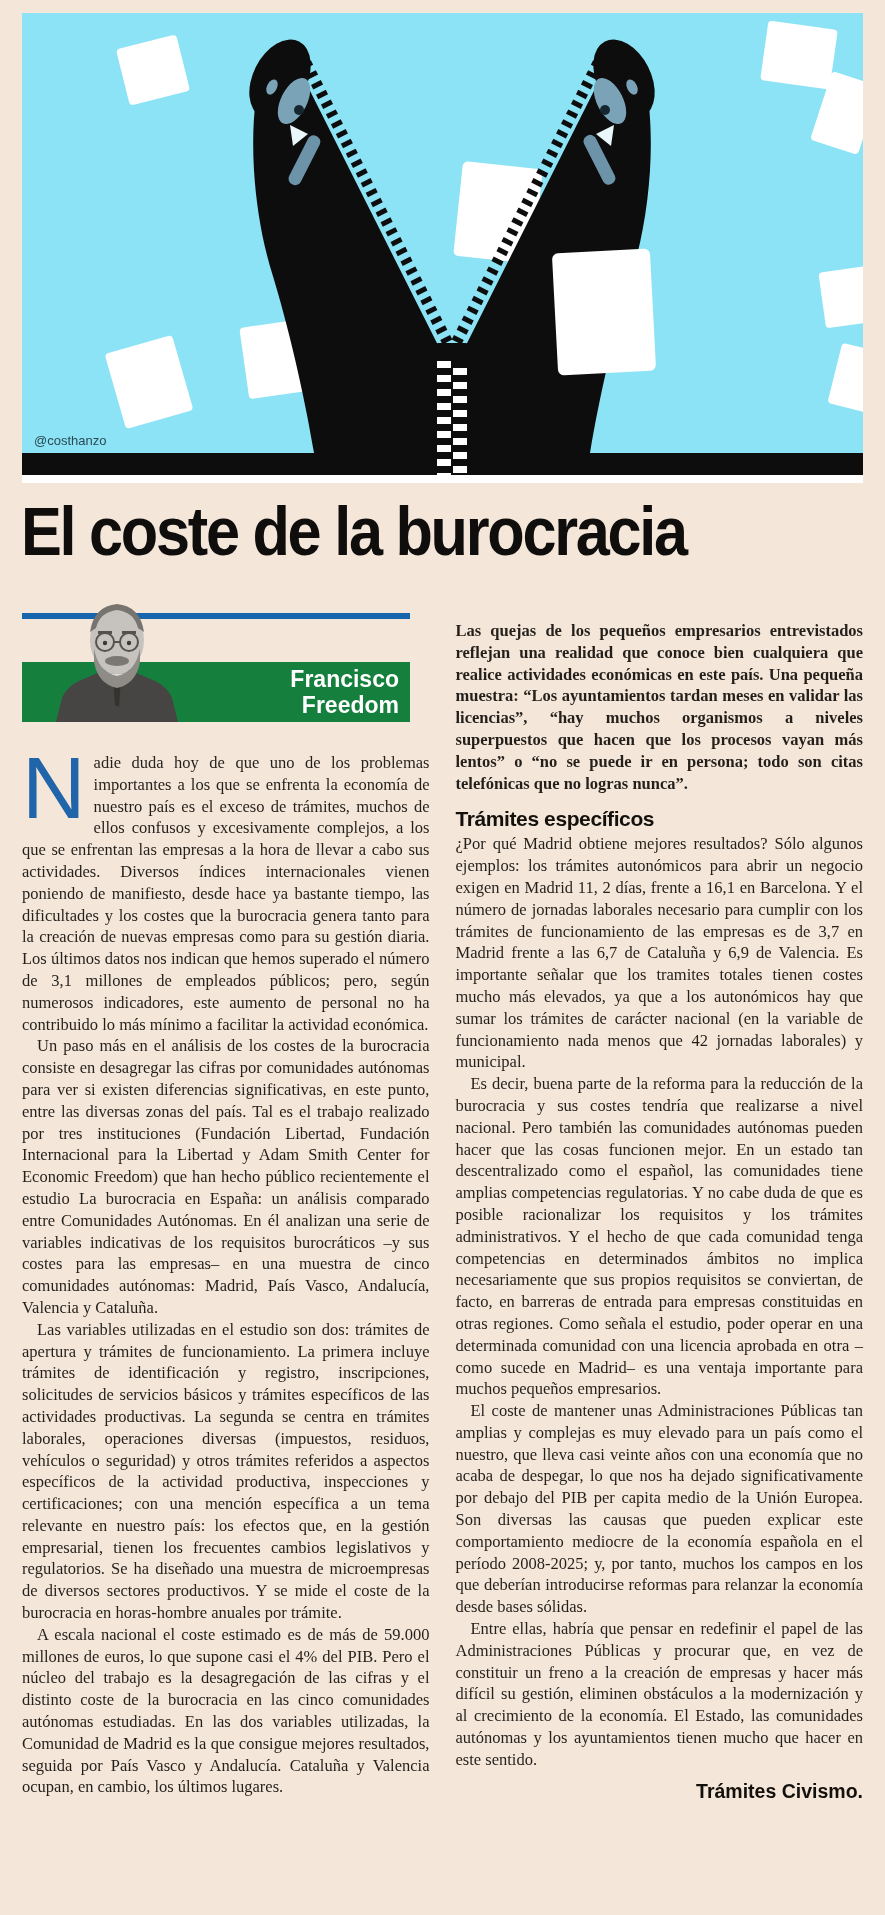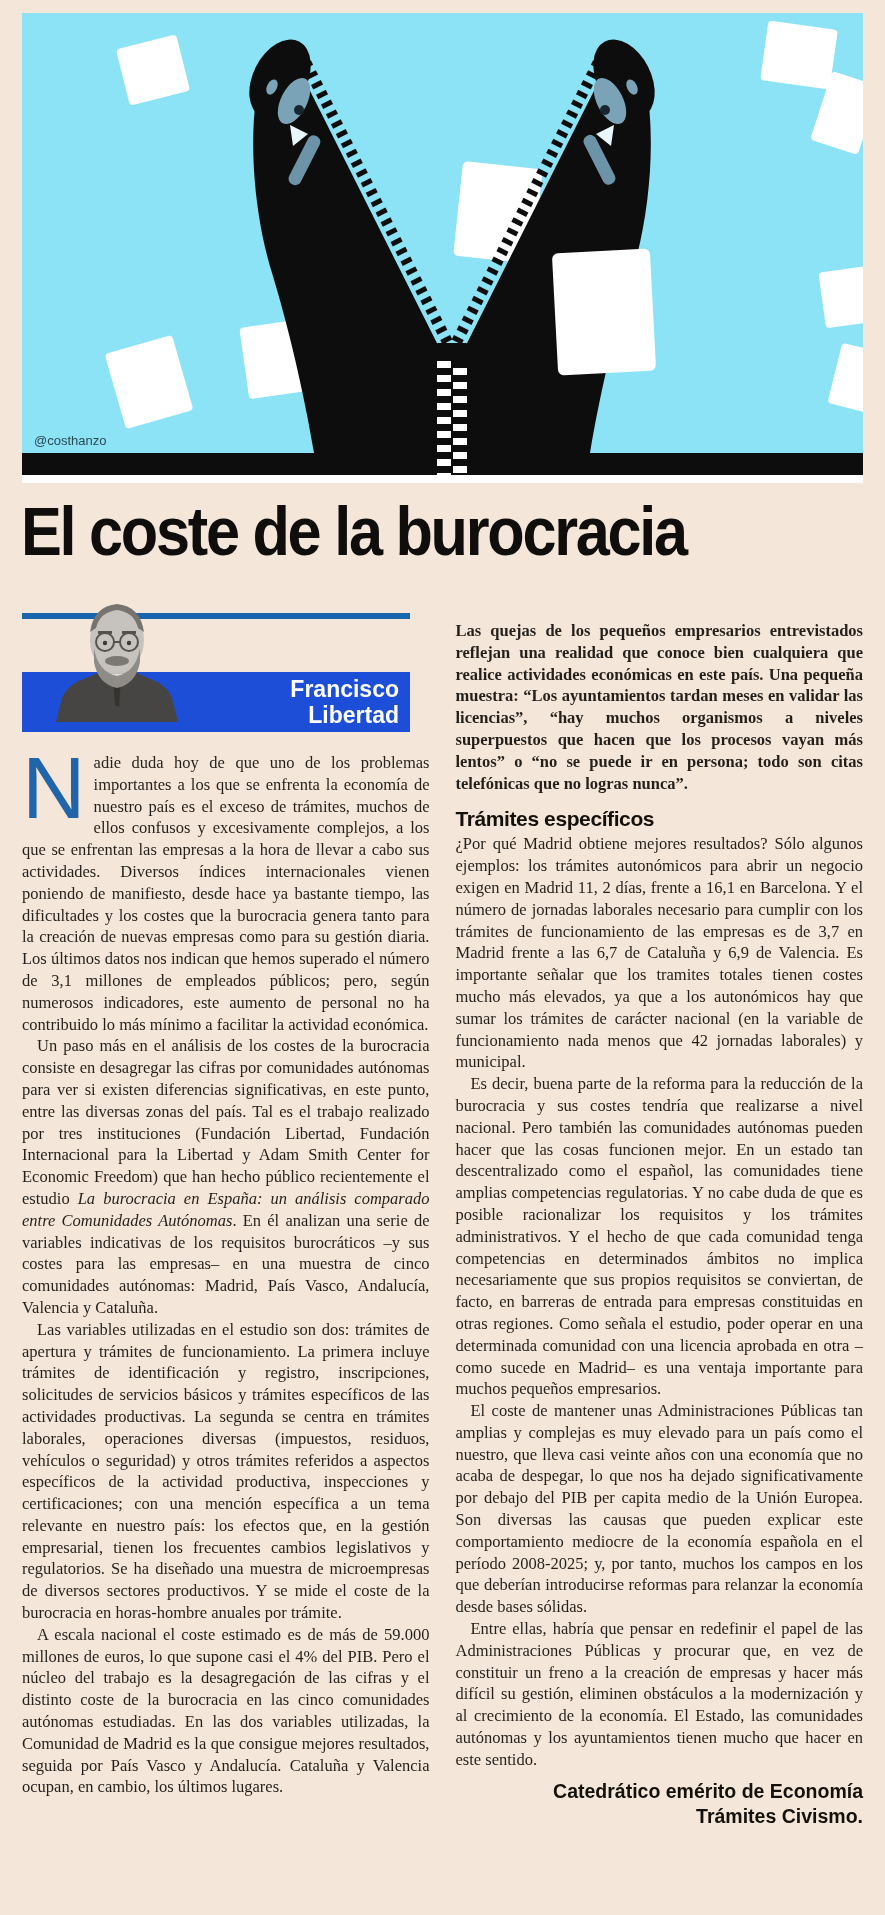--- a/index.html
+++ b/index.html
@@ -7,31 +7,31 @@
         font-family:"Liberation Serif",serif;}
   .illo{display:block;margin:13px 0 0 22px;}
   .white-band{margin-left:22px;width:841px;height:8px;background:#ffffff;}
   .headline{margin:14px 0 0 21px;font-family:"Liberation Sans",sans-serif;font-weight:bold;
             font-size:68px;line-height:1;letter-spacing:-2.5px;color:#0f0e0c;white-space:nowrap;
             transform:scaleX(0.9);transform-origin:left top;}
   .content{display:flex;gap:26px;padding:0 22px;margin-top:48px;}
   .col{flex:1 1 0;min-width:0;}
   .author-block{position:relative;width:388px;height:109px;margin-bottom:30px;}
   .author-rule{width:100%;height:6px;background:#1766ad;}
-  .author-box{position:absolute;left:0;top:59px;width:100%;height:60px;background:#1d4ed8;}
+  .author-box{position:absolute;left:0;top:49px;width:100%;height:60px;background:#15803d;}
   .byline{position:absolute;right:11px;top:4px;text-align:right;color:#ffffff;
           font-family:"Liberation Sans",sans-serif;font-weight:bold;font-size:23px;line-height:26px;}
   .author-photo{position:absolute;left:30px;top:-15px;}
   p.body{margin:0;text-align:justify;font-size:16.5px;line-height:21.8px;color:#241f1a;
          hyphens:auto;-webkit-hyphens:auto;}
   p.indent{text-indent:15px;}
   .col-right > p.body:first-child{margin-top:7px;font-weight:bold;}
   .dropcap{float:left;font-family:"Liberation Sans",sans-serif;font-weight:400;
            font-size:88px;line-height:64px;color:#2065aa;margin:4px 8px 0 0;}
-  .it{font-style:italic;}
+  .it{}
   .subhead{margin:13px 0 2px;font-family:"Liberation Sans",sans-serif;font-weight:bold;
            font-size:21px;line-height:24px;letter-spacing:-0.4px;color:#14110d;}
   .credit{margin-top:8px;text-align:right;font-family:"Liberation Sans",sans-serif;
           font-weight:bold;font-size:19.5px;line-height:25.5px;color:#14110d;}
 </style>
 </head>
 <body>
 
 <div class="page">
 
@@ -94,21 +94,21 @@
 
   <div class="content">
 
     <div class="col col-left">
 
       <div class="author-block">
         <div class="author-rule"></div>
         <div class="author-box">
           <div class="byline">
             <div>Francisco</div>
-            <div>Libertad</div>
+            <div>Freedom</div>
           </div>
         </div>
         <svg class="author-photo" width="130" height="124" viewBox="0 0 130 124">
           <path d="M4,124 L10,100 Q16,86 34,80 L50,73 L80,73 L96,80 Q114,86 120,100 L126,124 Z" fill="#474543"></path>
           <polygon points="50,74 65,92 80,74" fill="#dddad6"></polygon>
           <polygon points="61,80 69,80 67,109 63,107" fill="#35332f"></polygon>
           <rect x="54" y="60" width="22" height="16" fill="#b0aeab"></rect>
           <ellipse cx="65" cy="42" rx="27" ry="34" fill="#c6c3bf"></ellipse>
           <path d="M38,34 Q42,8 65,6 Q88,8 92,34 L86,30 Q82,14 65,12 Q48,14 44,30 Z" fill="#77746f"></path>
           <rect x="46" y="33" width="14" height="3" fill="#55524e"></rect>
@@ -136,19 +136,18 @@
       <p class="body">Las quejas de los pequeños empresarios entrevistados reflejan una realidad que conoce bien cualquiera que realice actividades económicas en este país. Una pequeña muestra: “Los ayuntamientos tardan meses en validar las licencias”, “hay muchos organismos a niveles superpuestos que hacen que los procesos vayan más lentos” o “no se puede ir en persona; todo son citas telefónicas que no logras nunca”.</p>
 
       <h2 class="subhead">Trámites específicos</h2>
 
       <p class="body">¿Por qué Madrid obtiene mejores resultados? Sólo algunos ejemplos: los trámites autonómicos para abrir un negocio exigen en Madrid 11, 2 días, frente a 16,1 en Barcelona. Y el número de jornadas laborales necesario para cumplir con los trámites de funcionamiento de las empresas es de 3,7 en Madrid frente a las 6,7 de Cataluña y 6,9 de Valencia. Es importante señalar que los tramites totales tienen costes mucho más elevados, ya que a los autonómicos hay que sumar los trámites de carácter nacional (en la variable de funcionamiento nada menos que 42 jornadas laborales) y municipal.</p>
       <p class="body indent">Es decir, buena parte de la reforma para la reducción de la burocracia y sus costes tendría que realizarse a nivel nacional. Pero también las comunidades autónomas pueden hacer que las cosas funcionen mejor. En un estado tan descentralizado como el español, las comunidades tiene amplias competencias regulatorias. Y no cabe duda de que es posible racionalizar los requisitos y los trámites administrativos. Y el hecho de que cada comunidad tenga competencias en determinados ámbitos no implica necesariamente que sus propios requisitos se conviertan, de facto, en barreras de entrada para empresas constituidas en otras regiones. Como señala el estudio, poder operar en una determinada comunidad con una licencia aprobada en otra –como sucede en Madrid– es una ventaja importante para muchos pequeños empresarios.</p>
       <p class="body indent">El coste de mantener unas Administraciones Públicas tan amplias y complejas es muy elevado para un país como el nuestro, que lleva casi veinte años con una economía que no acaba de despegar, lo que nos ha dejado significativamente por debajo del PIB per capita medio de la Unión Europea. Son diversas las causas que pueden explicar este comportamiento mediocre de la economía española en el período 2008-2025; y, por tanto, muchos los campos en los que deberían introducirse reformas para relanzar la economía desde bases sólidas.</p>
       <p class="body indent">Entre ellas, habría que pensar en redefinir el papel de las Administraciones Públicas y procurar que, en vez de constituir un freno a la creación de empresas y hacer más difícil su gestión, eliminen obstáculos a la modernización y al crecimiento de la economía. El Estado, las comunidades autónomas y los ayuntamientos tienen mucho que hacer en este sentido.</p>
 
       <div class="credit">
-        <div>Catedrático emérito de Economía</div>
         <div>Trámites Civismo.</div>
       </div>
     </div>
 
   </div>
 </div>
 
 </body></html>

